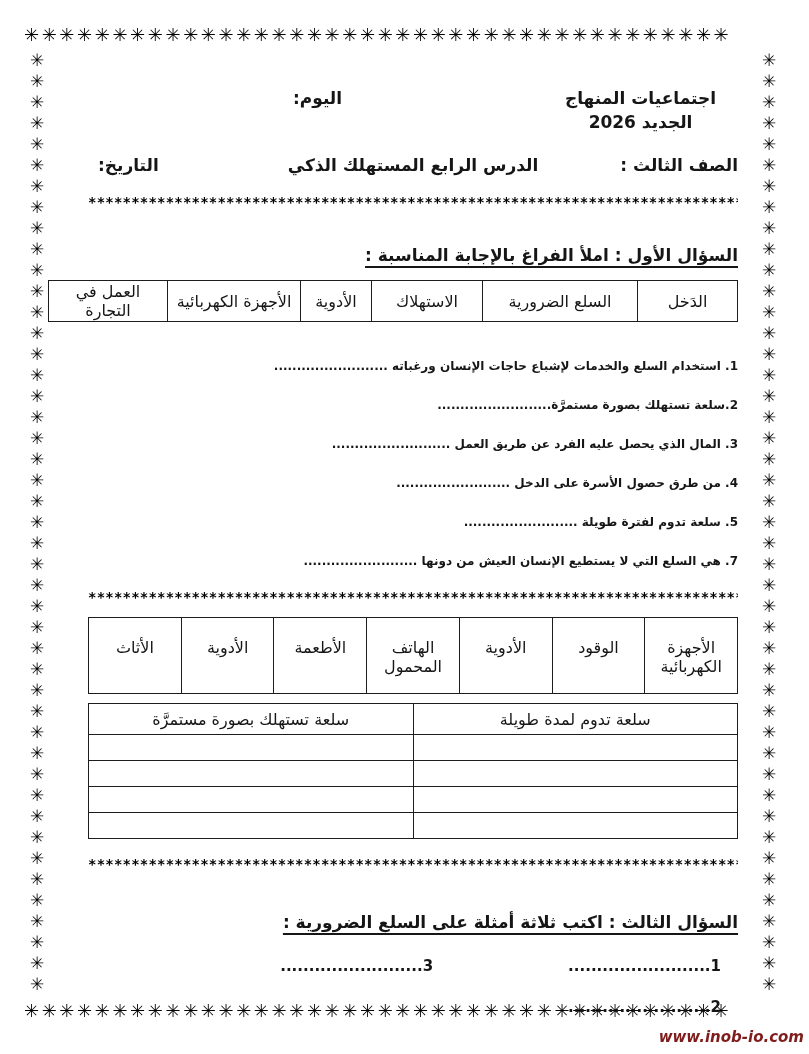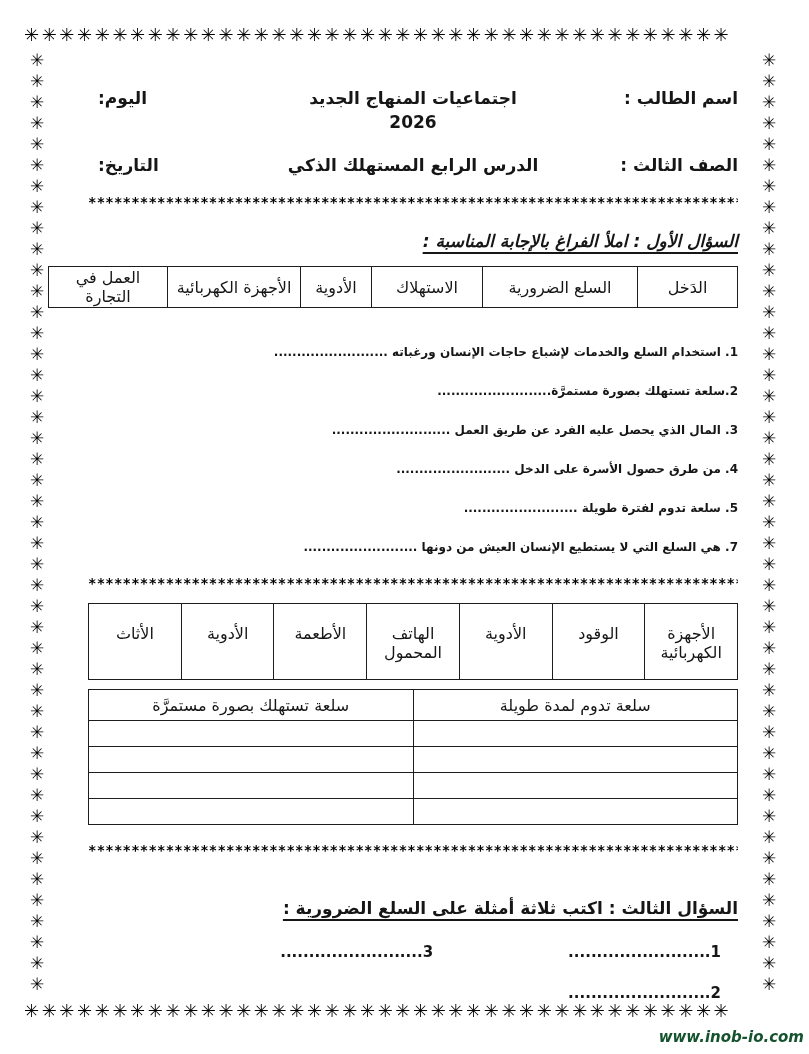--- a/index.html
+++ b/index.html
@@ -47,21 +47,21 @@
     font-family:"DejaVu Sans Mono",monospace;
     font-weight:bold;font-size:14px;letter-spacing:0.2px;
     white-space:nowrap;overflow:hidden;direction:ltr;text-align:left;
     line-height:18px;color:#000;
   }
   .q-title{
     font-size:17px;line-height:24px;
     text-decoration:underline;text-underline-offset:5px;
     text-decoration-thickness:1.5px;
   }
-  .q1-title{margin-top:18px;font-style:italic;}
+  .q1-title{margin-top:32px;}
   table{border-collapse:collapse;width:650px;table-layout:fixed;}
   td,th{
     border:1.6px solid #1d1d1d;
     font-size:16px;font-weight:normal;
     text-align:center;padding:1px 3px;
   }
   .word-bank{margin-top:13px;}
   .word-bank td{height:26px;}
   .wb0{width:93px;}.wb1{width:148px;}.wb2{width:104px;}
   .wb3{width:64px;}.wb4{width:126px;}.wb5{width:112px;}
@@ -76,38 +76,37 @@
   .q3-title{margin-top:37px;}
   .q3-line{display:flex;direction:rtl;font-size:15px;line-height:20px;}
   .q3-line1{margin-top:22px;}
   .q3-line2{margin-top:21px;}
   .q3-item{white-space:nowrap;}
   .q3-gap1{width:17px;}
   .q3-gap2{width:135px;}
   .watermark{
     position:absolute;right:5px;top:1028px;
     font-size:15px;font-weight:bold;font-style:italic;
-    font-family:"DejaVu Sans",sans-serif;color:#14532d;
+    font-family:"DejaVu Sans",sans-serif;color:#7f1d1d;
     direction:ltr;
   }
 </style>
 </head>
 <body>
 
 <div class="page">
 
   <div class="border-h border-top">✳✳✳✳✳✳✳✳✳✳✳✳✳✳✳✳✳✳✳✳✳✳✳✳✳✳✳✳✳✳✳✳✳✳✳✳✳✳✳✳</div>
   <div class="border-h border-bottom">✳✳✳✳✳✳✳✳✳✳✳✳✳✳✳✳✳✳✳✳✳✳✳✳✳✳✳✳✳✳✳✳✳✳✳✳✳✳✳✳</div>
   <div class="border-v border-left">✳✳✳✳✳✳✳✳✳✳✳✳✳✳✳✳✳✳✳✳✳✳✳✳✳✳✳✳✳✳✳✳✳✳✳✳✳✳✳✳✳✳✳✳✳✳✳✳</div>
   <div class="border-v border-right">✳✳✳✳✳✳✳✳✳✳✳✳✳✳✳✳✳✳✳✳✳✳✳✳✳✳✳✳✳✳✳✳✳✳✳✳✳✳✳✳✳✳✳✳✳✳✳✳</div>
 
   <div class="content">
 
     <div class="hdr hdr-row1">
-      <div class="c-right">اسم الطالب :</div>
       <div class="c-center">اجتماعيات المنهاج الجديد 2026</div>
       <div class="c-left">اليوم:</div>
     </div>
     <div class="hdr hdr-row2">
       <div class="c-right">الصف الثالث :</div>
       <div class="c-center">الدرس الرابع المستهلك الذكي</div>
       <div class="c-left">التاريخ:</div>
     </div>
 
     <div class="sep">****************************************************************************</div>

